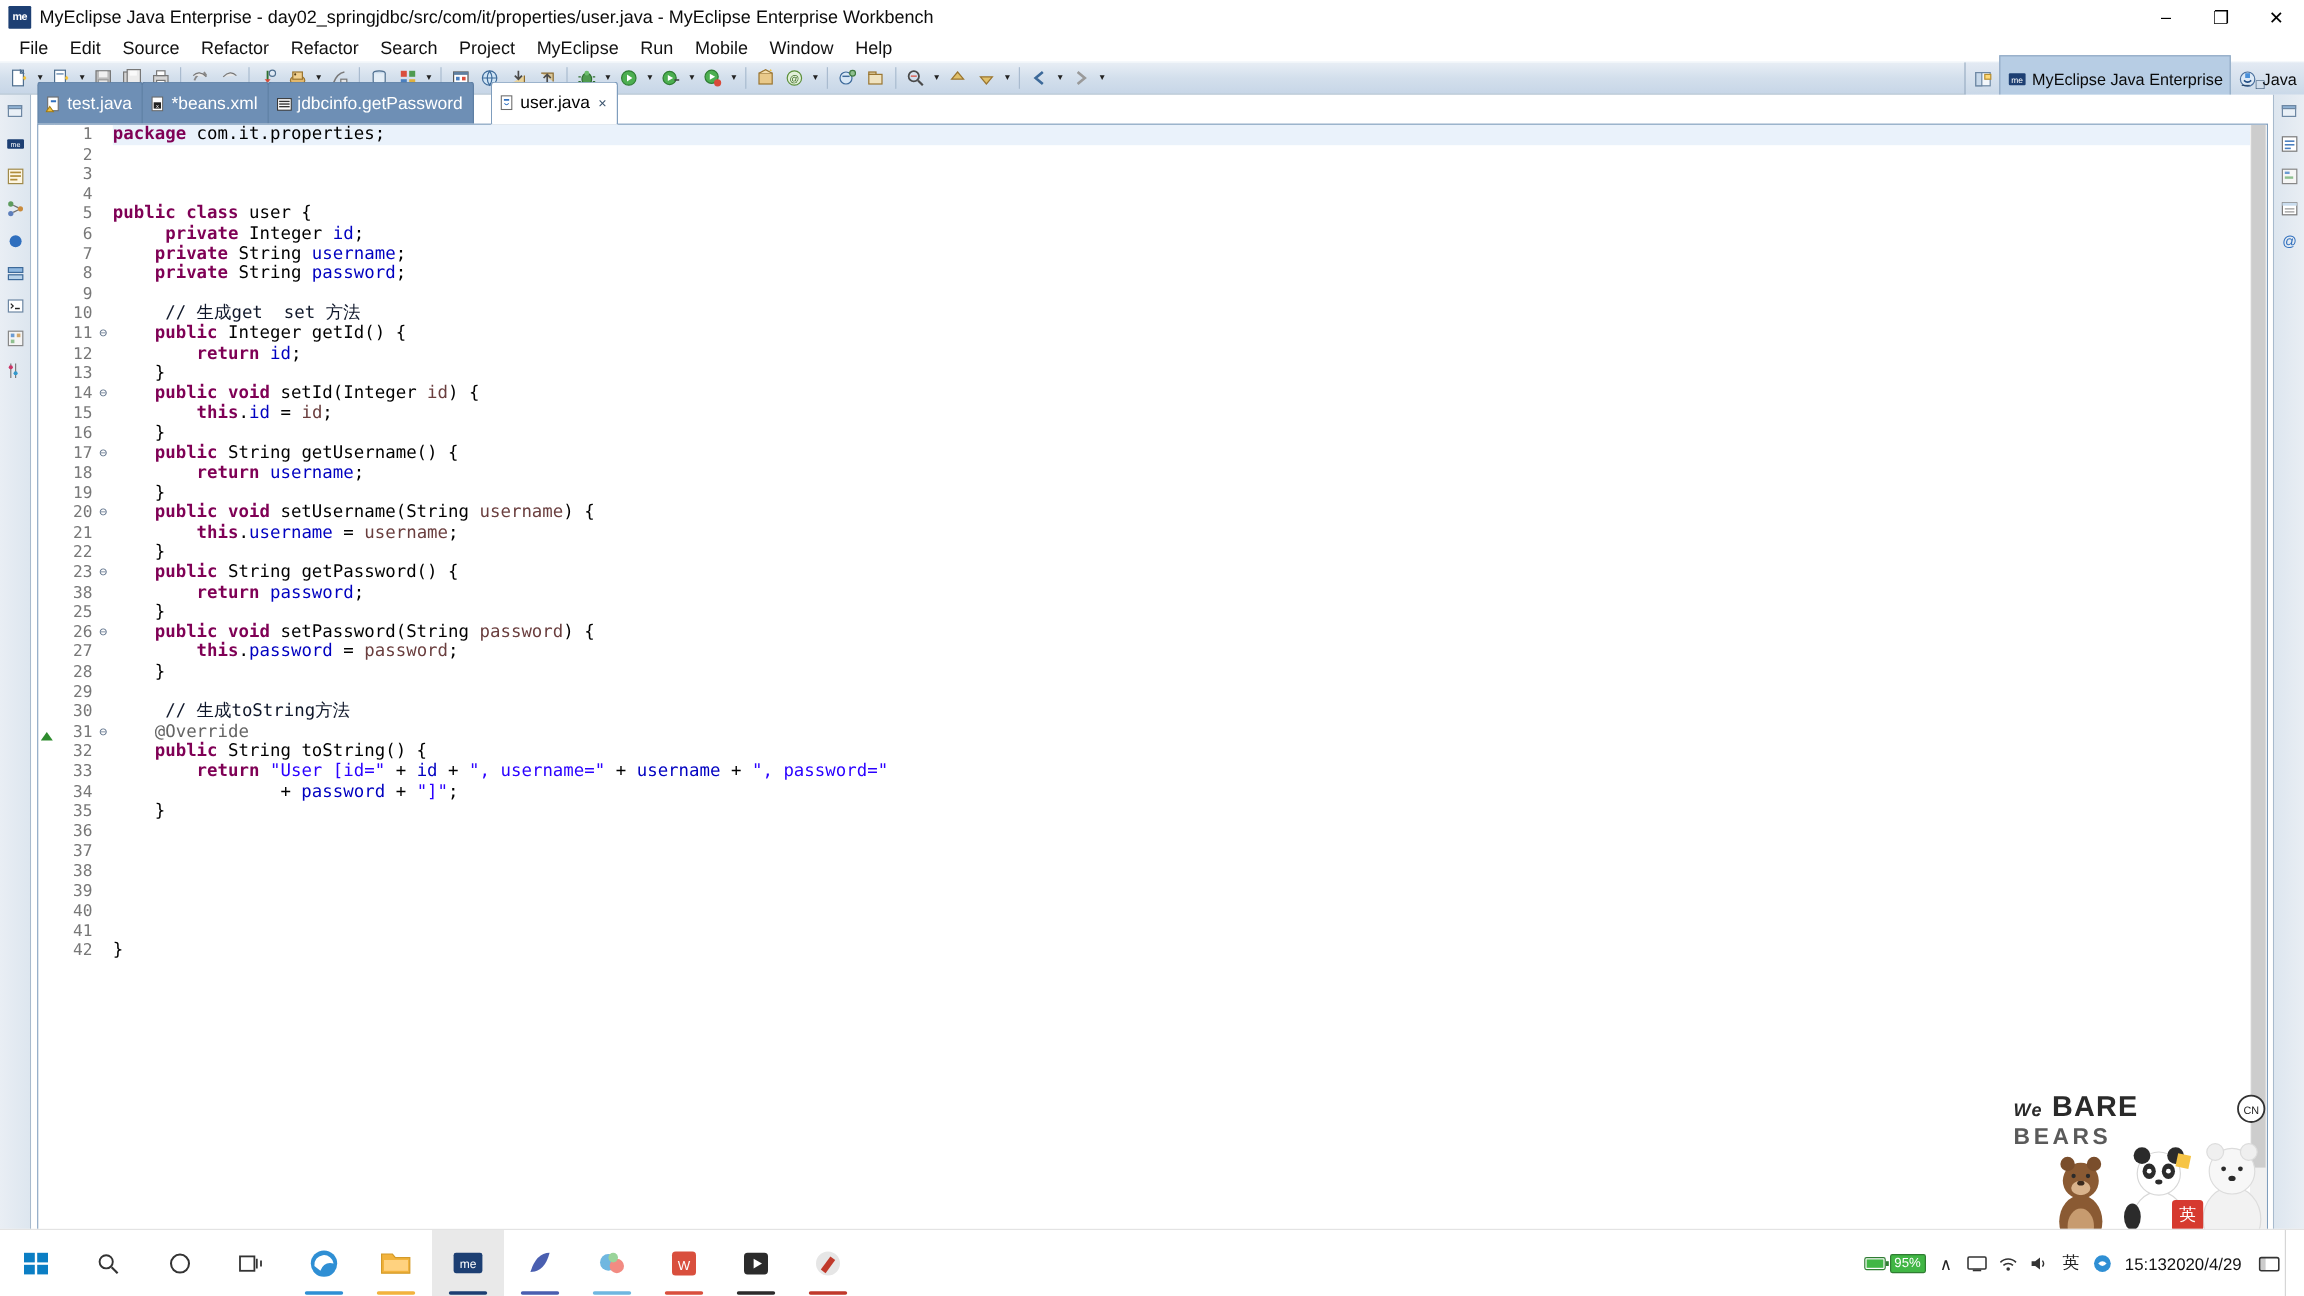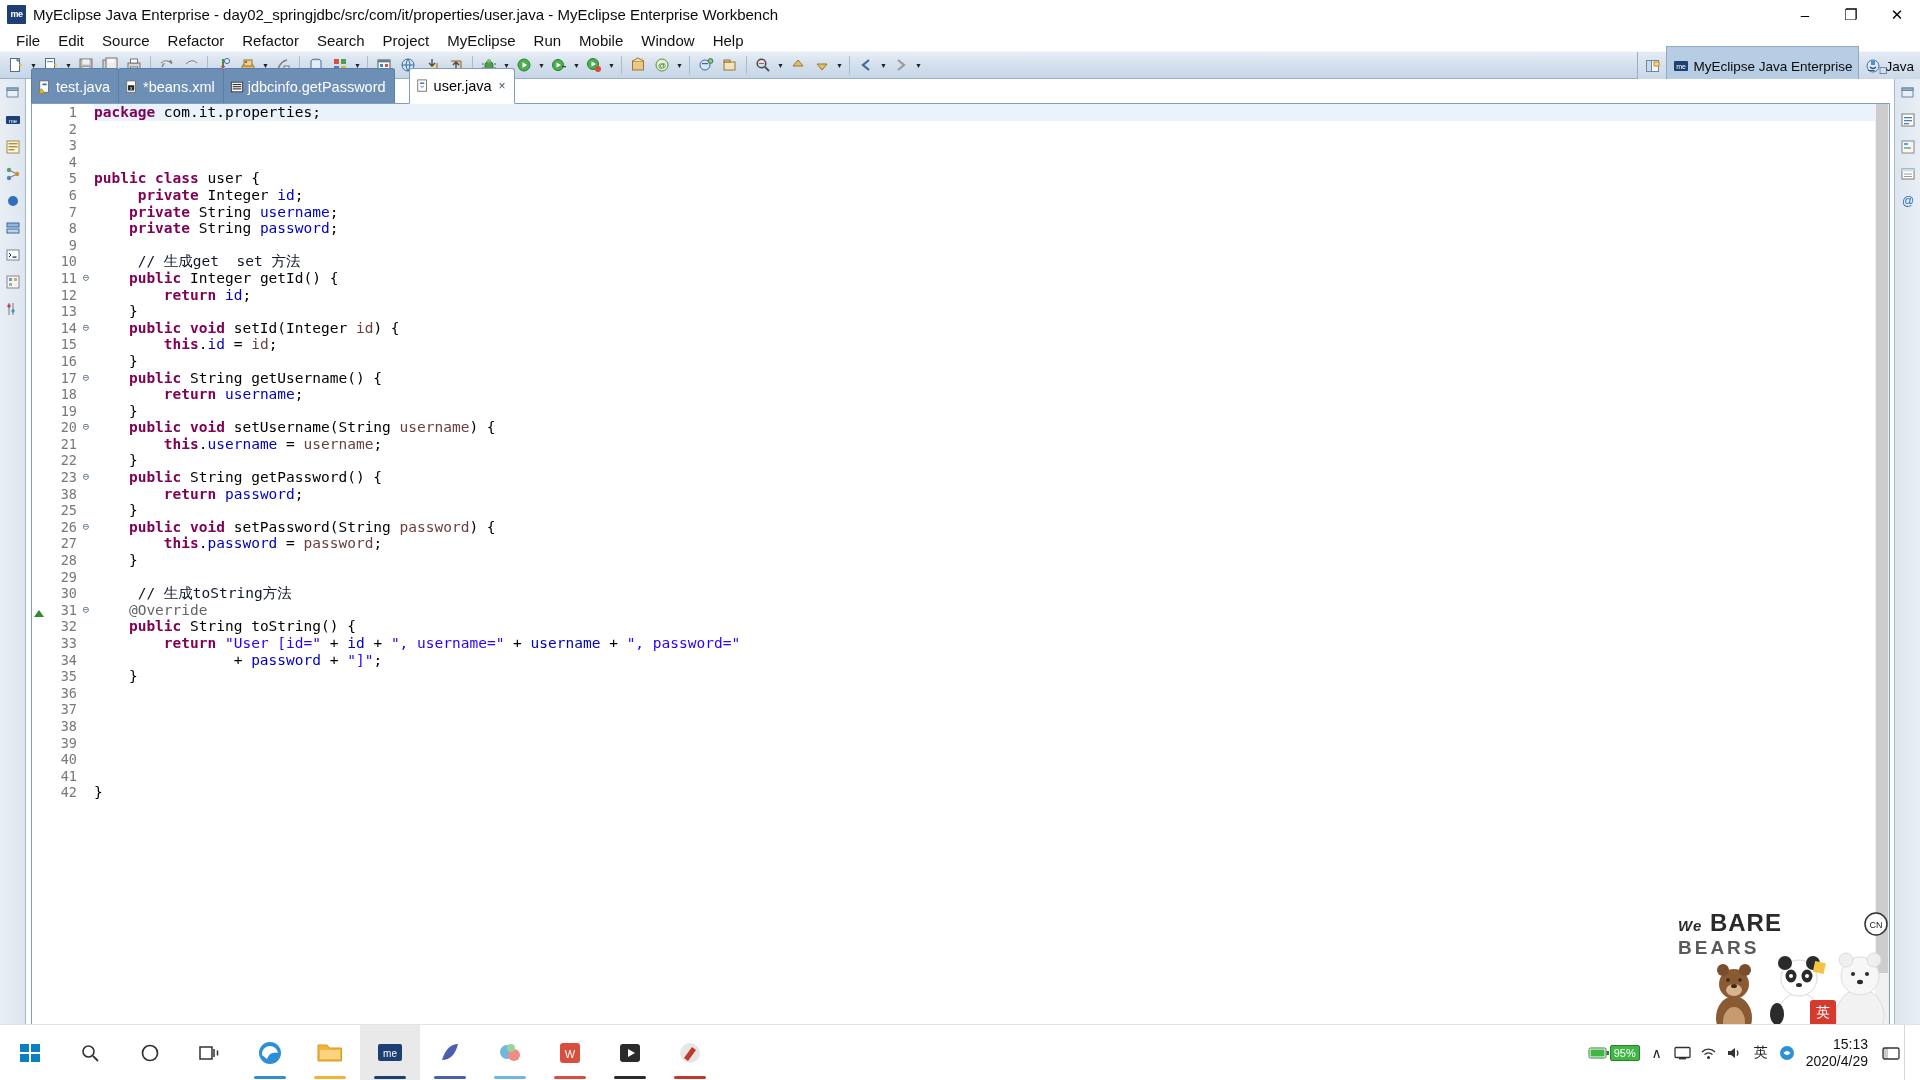--- a/index.html
+++ b/index.html
@@ -178,21 +178,21 @@
   
   #taskbar{
     position:absolute; left:0; bottom:0; width:1920px; height:56px;
     background:#ffffff; display:flex; align-items:center;
     border-top:1px solid #e3e3e3;
   }
   .tb-item{ width:60px;height:56px;display:flex;align-items:center;justify-content:center;position:relative; }
   .tb-item .under{ position:absolute; bottom:2px; left:14px; width:32px; height:3px; border-radius:2px; }
   #tray{ position:absolute; right:0; top:0; height:56px; display:flex; align-items:center; padding-right:6px; }
   .tray-ico{ width:26px;height:56px;display:flex;align-items:center;justify-content:center;font-size:14px;color:#222; }
-  #clock{ display:flex;flex-direction:column;align-items:flex-end;justify-content:space-between;
+  #clock{ display:flex;flex-direction:row;align-items:flex-end;justify-content:space-between;
           font-size:14px;color:#111;line-height:17px; padding:0 10px 0 6px; }
   #battery{ display:flex;align-items:center; margin-right:4px; }
   #battery .bat-box{ border:1px solid #2f7d32;background:#41b645;color:#fff;font-size:11px;
                      padding:1px 3px;border-radius:2px; }
   #showdesk{ width:10px;height:56px;border-left:1px solid #d6d6d6; }
 </style>
 </head>
 <body>
 
 <div id="titlebar">

